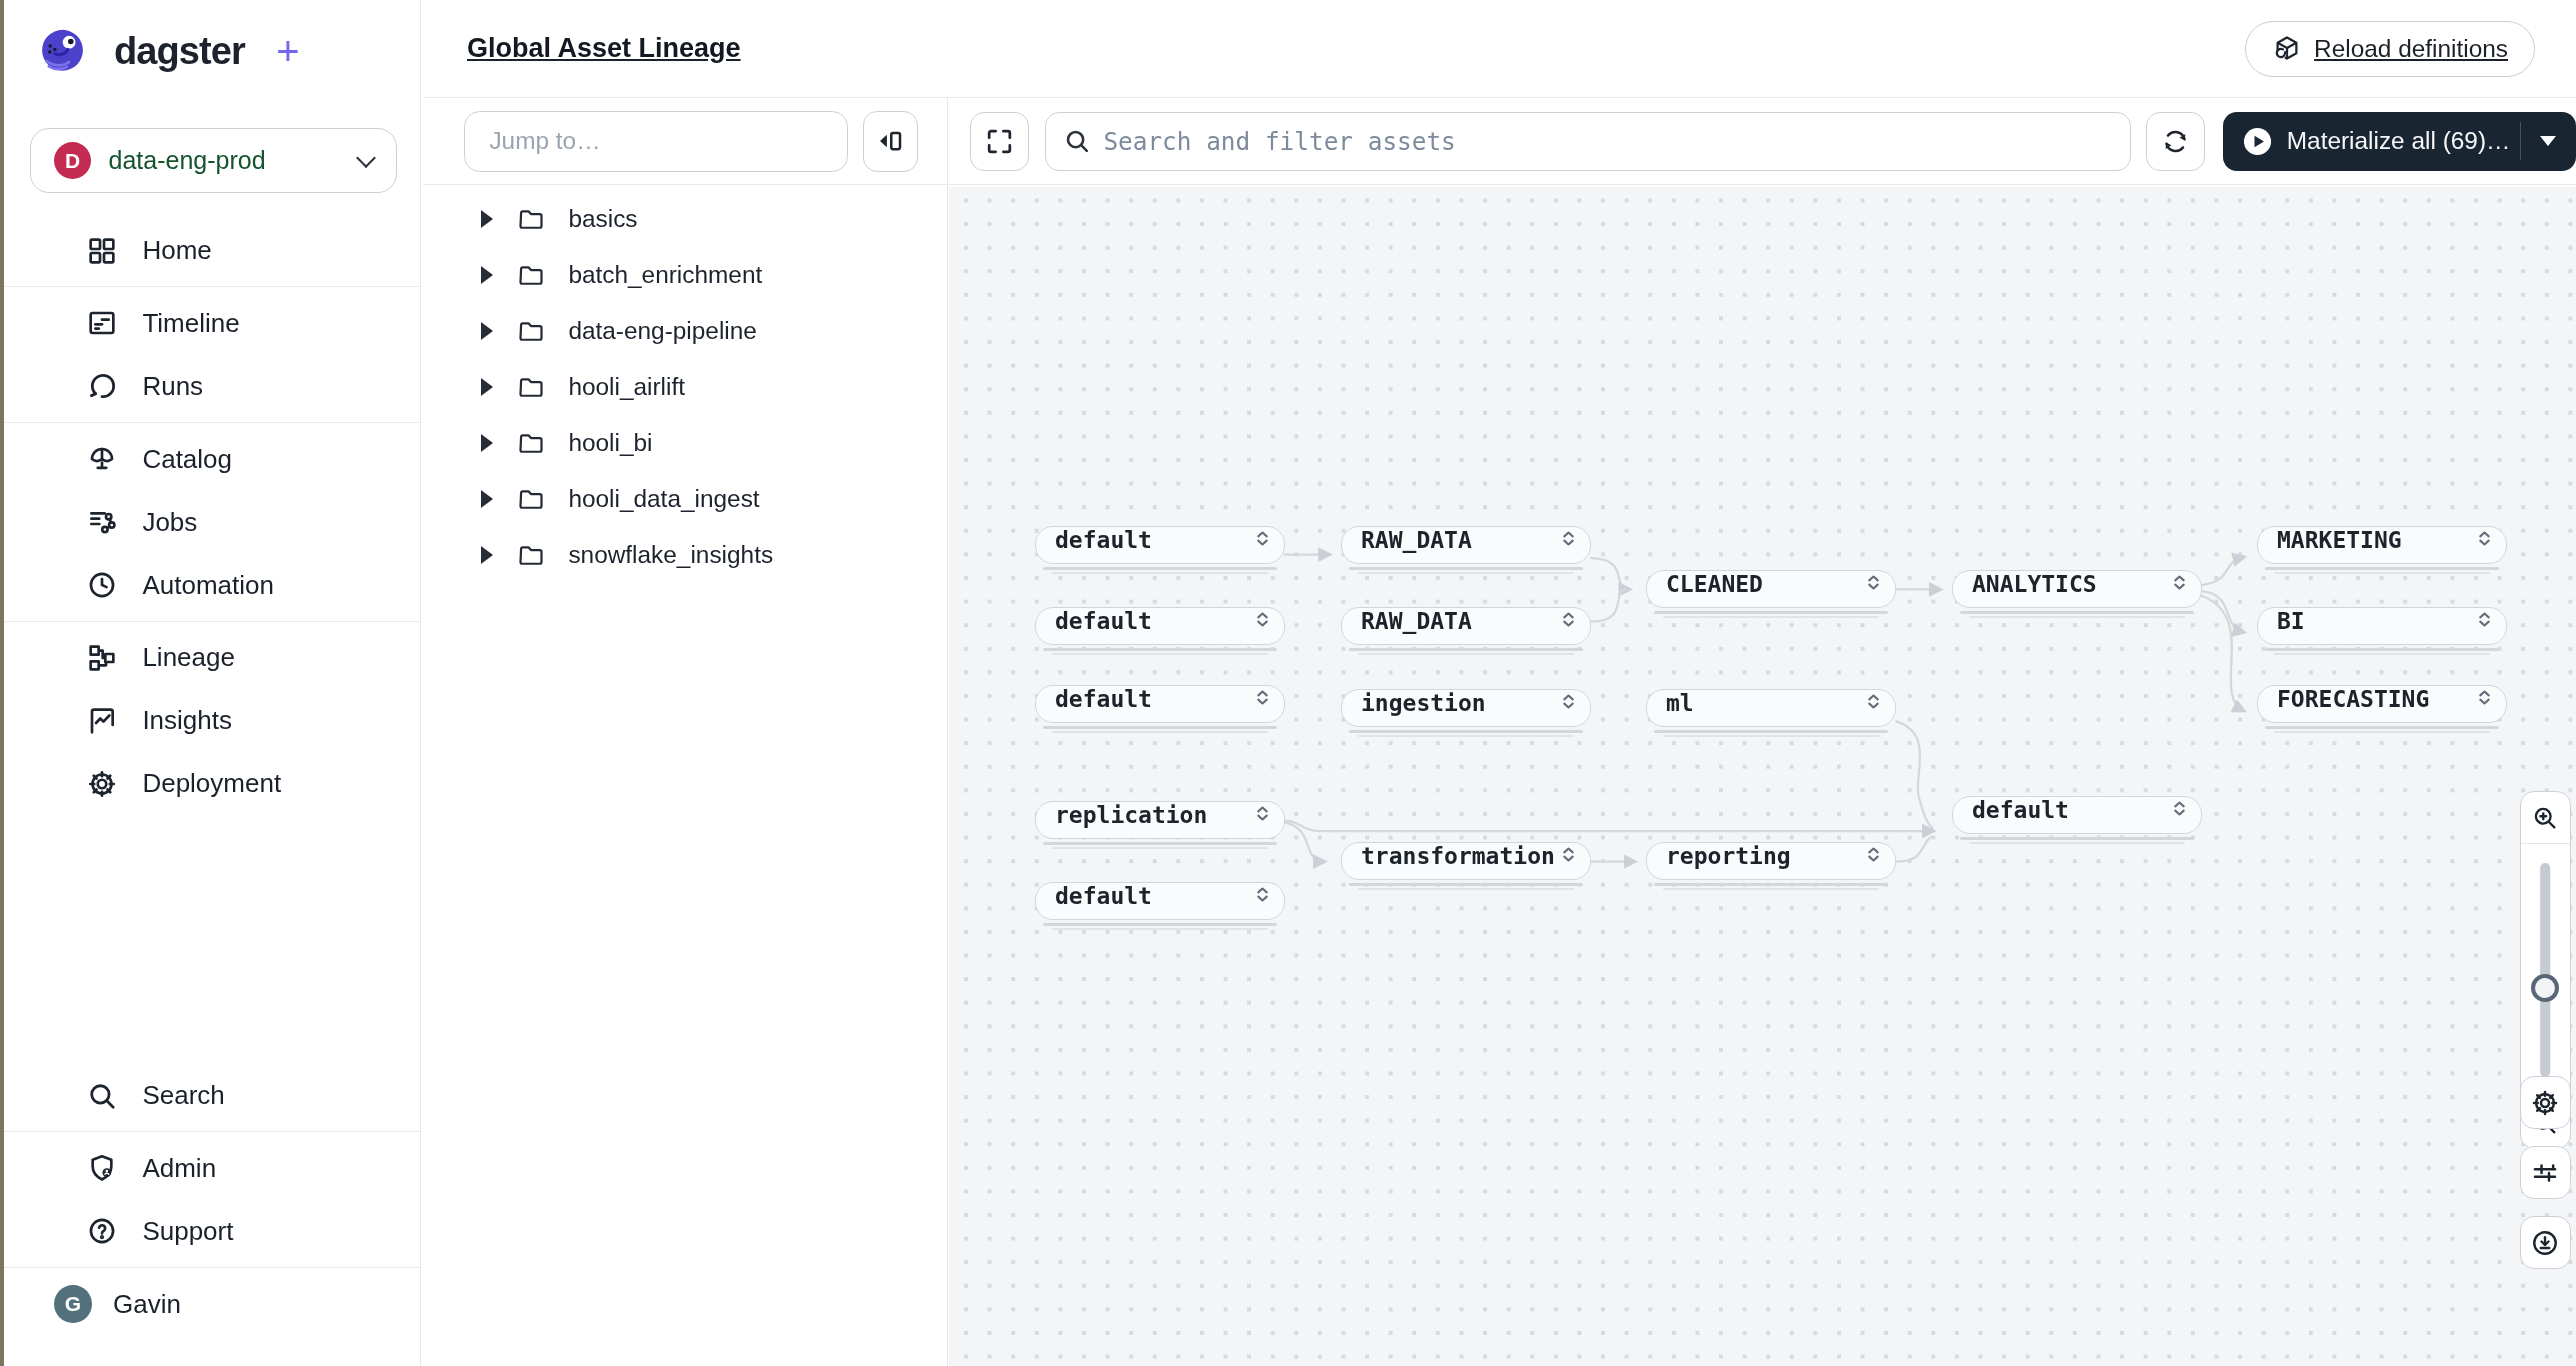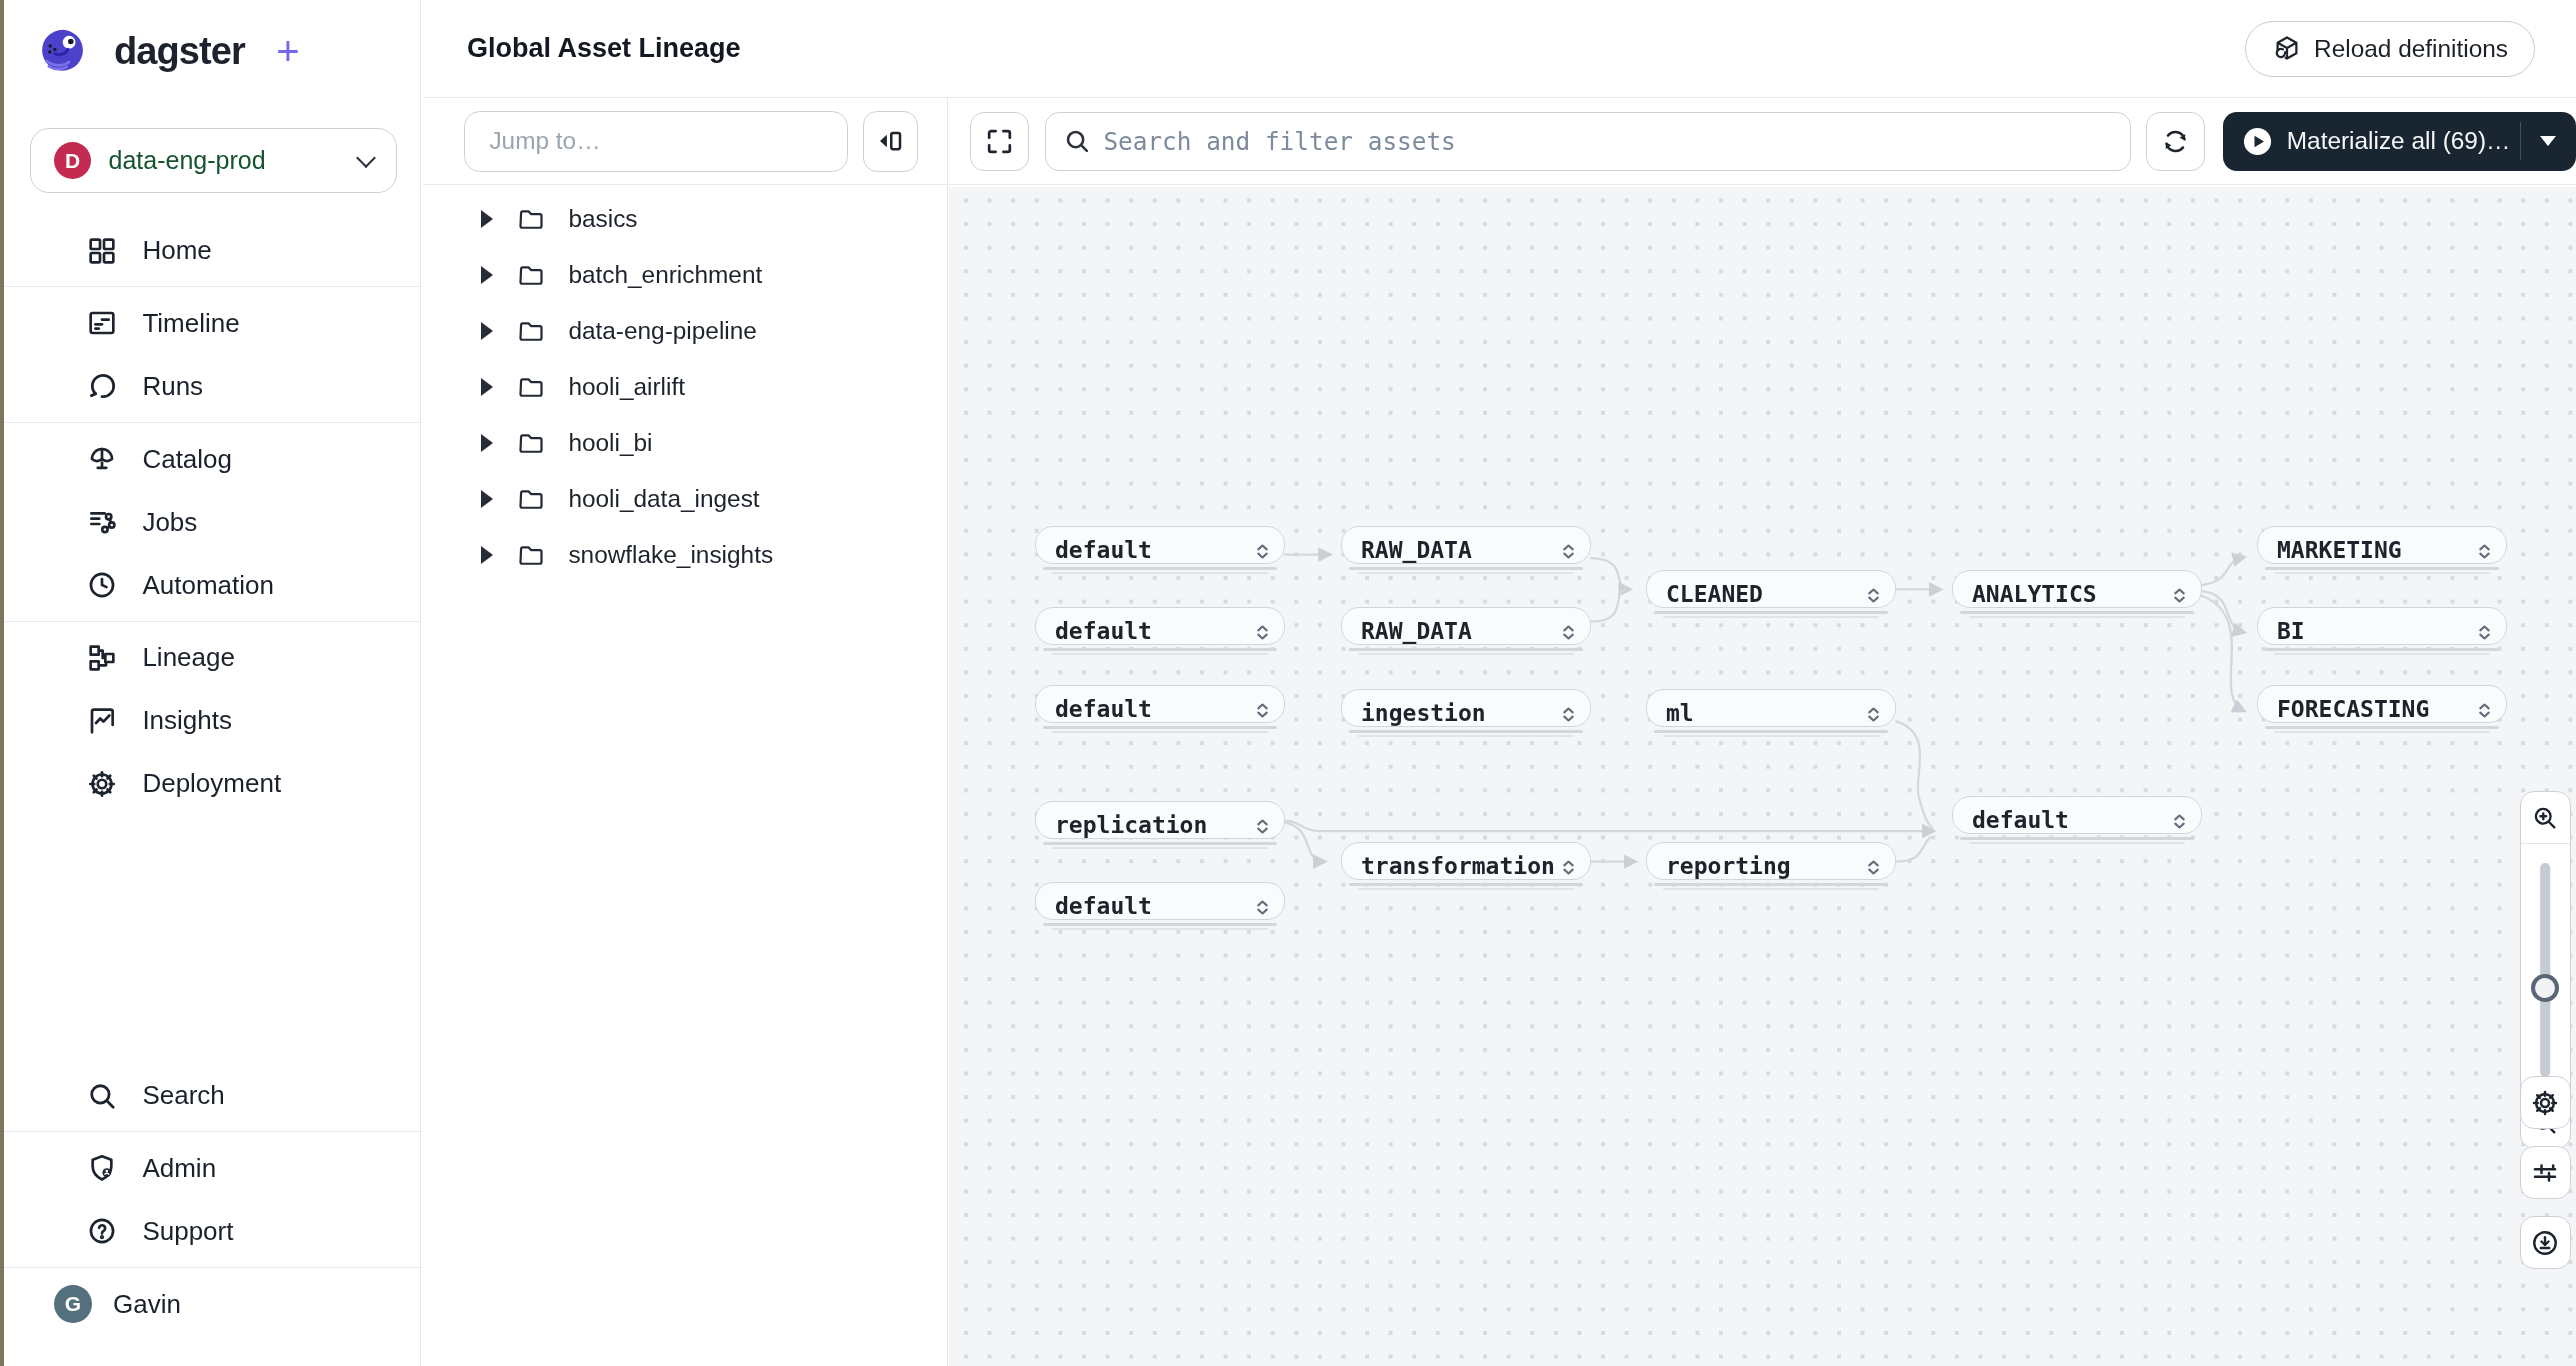--- a/index.html
+++ b/index.html
@@ -28,21 +28,21 @@
     font-size:26px; color:#1b212b; cursor:pointer; }
   .nav-item svg { width:32px; height:32px; flex:none; }
   .nav-div { border-top:1.7px solid #e8eaee; margin:4.4px 0; }
   .user-row { height:63px; display:flex; align-items:center; gap:21px; padding-left:54px; cursor:pointer; }
   .user-avatar { width:38px; height:38px; border-radius:50%; background:#53707c; color:#fff;
     font-size:21px; font-weight:700; display:flex; align-items:center; justify-content:center; }
   .user-name { font-size:26px; color:#1b212b; }
 
   
   .page-header { position:absolute; left:423px; top:0; width:2153px; height:98px; background:#fff;
-    border-bottom:1.7px solid #e6e8ec; display:flex; align-items:center; }
+    border-bottom:1.7px solid #e6e8ec; display:flex; align-items:center;text-decoration:underline; }
   .page-title { font-size:27px; font-weight:700; color:#131822; margin-left:44px; flex:1; }
   .reload-btn { height:56px; border:1.7px solid #c9cdd4; border-radius:30px; background:#fff;
     display:flex; align-items:center; gap:12.2px; padding:0 26px; margin-right:41px;
     font-size:24.4px; color:#1c2127; cursor:pointer; }
   .reload-btn svg { width:30px; height:30px; }
 
   
   .tree-panel { position:absolute; left:423px; top:98px; width:525px; height:1269px; background:#fff;
     border-right:1.7px solid #e6e8ec; }
   .tree-toolbar { height:87px; border-bottom:1.7px solid #e6e8ec; display:flex; align-items:center;
@@ -82,21 +82,21 @@
   .caret-dn-w { width:0; height:0; border-left:8.7px solid transparent; border-right:8.7px solid transparent;
     border-top:10.5px solid #ffffff; }
 
   .graph-canvas { position:absolute; left:0; top:89px; width:1627px; height:1180px;
     background-color:#f4f5f7;
     background-image:radial-gradient(#d8dade 2.1px, transparent 2.1px);
     background-size:23.6px 23.6px; background-position:5.2px 1.7px; overflow:hidden; }
   .edges-svg { position:absolute; left:0; top:0; pointer-events:none; }
 
   .asset-node { position:absolute; width:250px; height:38px; background:#fafbfc;
-    border:1.7px solid #d2d6dc; border-radius:18px; display:flex; align-items:flex-end;
+    border:1.7px solid #d2d6dc; border-radius:18px; display:flex; align-items:flex-start;
     cursor:pointer; }
   .asset-node .nlabel { font-family:"DejaVu Sans Mono", monospace; font-weight:700; font-size:23px;
     color:#1d232b; margin-left:19px; flex:1; white-space:nowrap; overflow:hidden; }
   .asset-node svg { width:19px; height:23px; margin-right:12.2px; flex:none; }
   .asset-node::before { content:""; position:absolute; left:7px; right:7px; bottom:-7px; height:2.6px;
     background:#d3d6db; border-radius:1.7px; }
   .asset-node::after { content:""; position:absolute; left:15.7px; right:15.7px; bottom:-11.3px; height:2.6px;
     background:#e1e3e7; border-radius:1.7px; }
 
   

